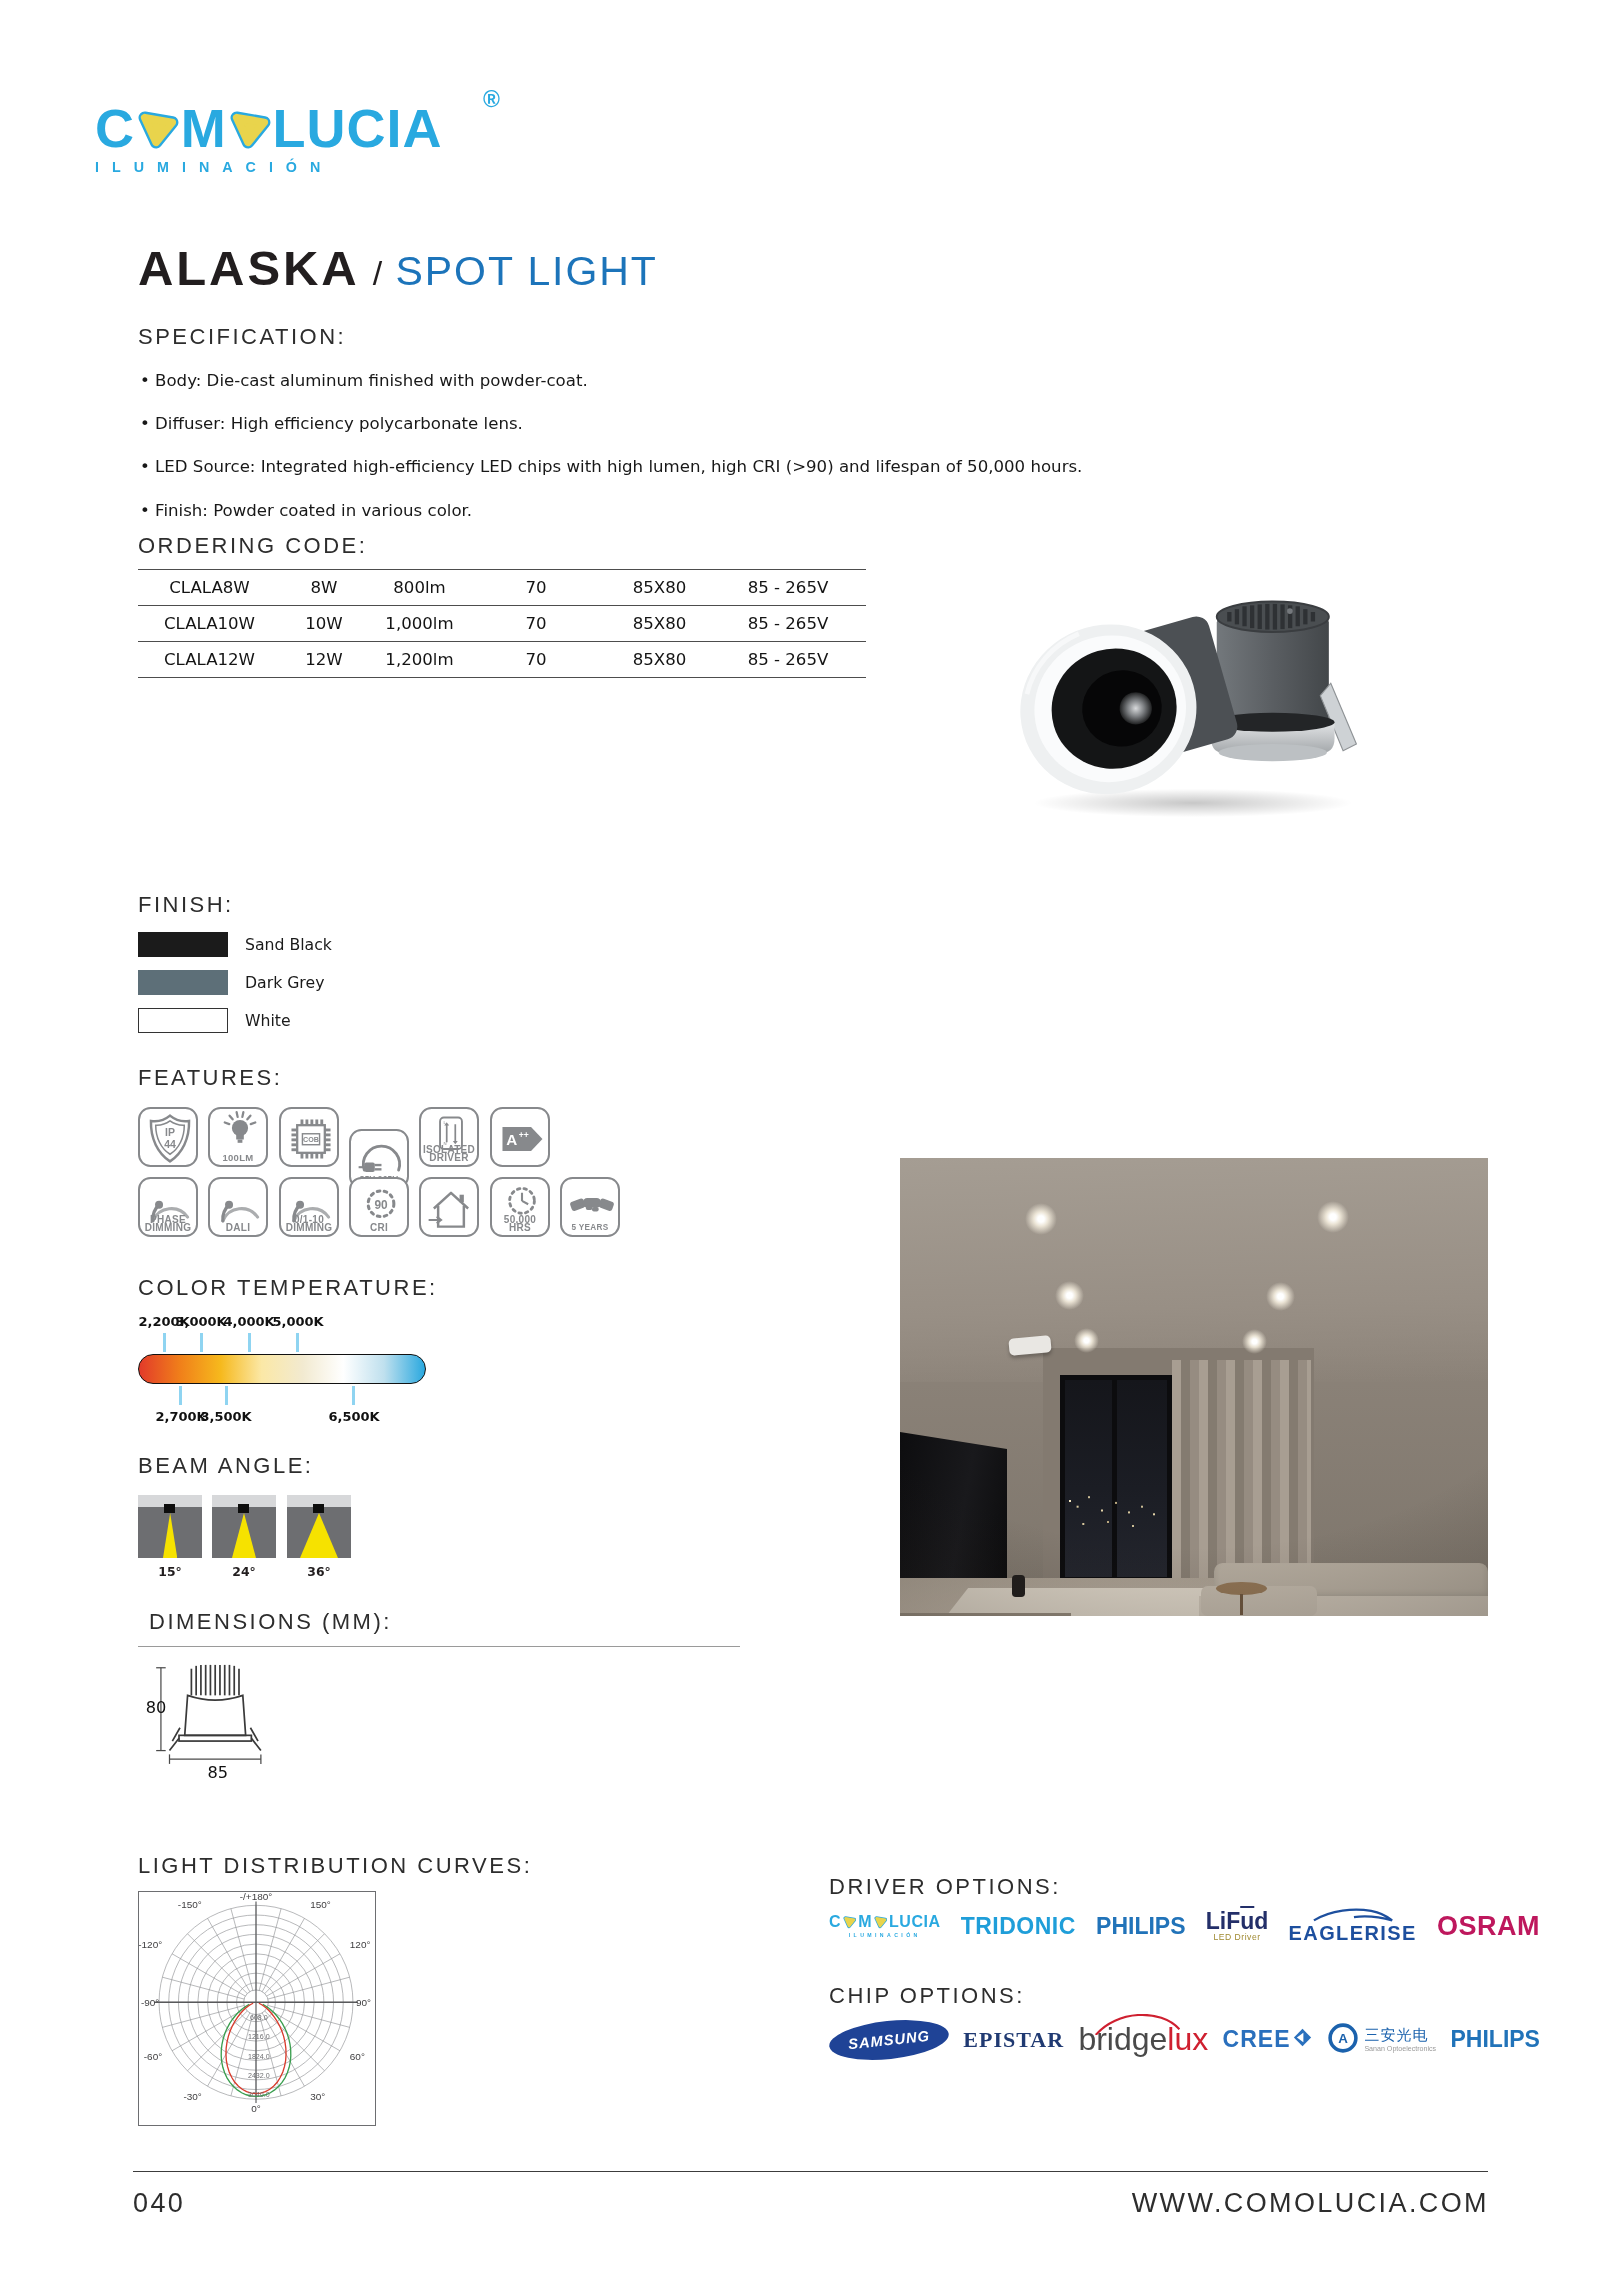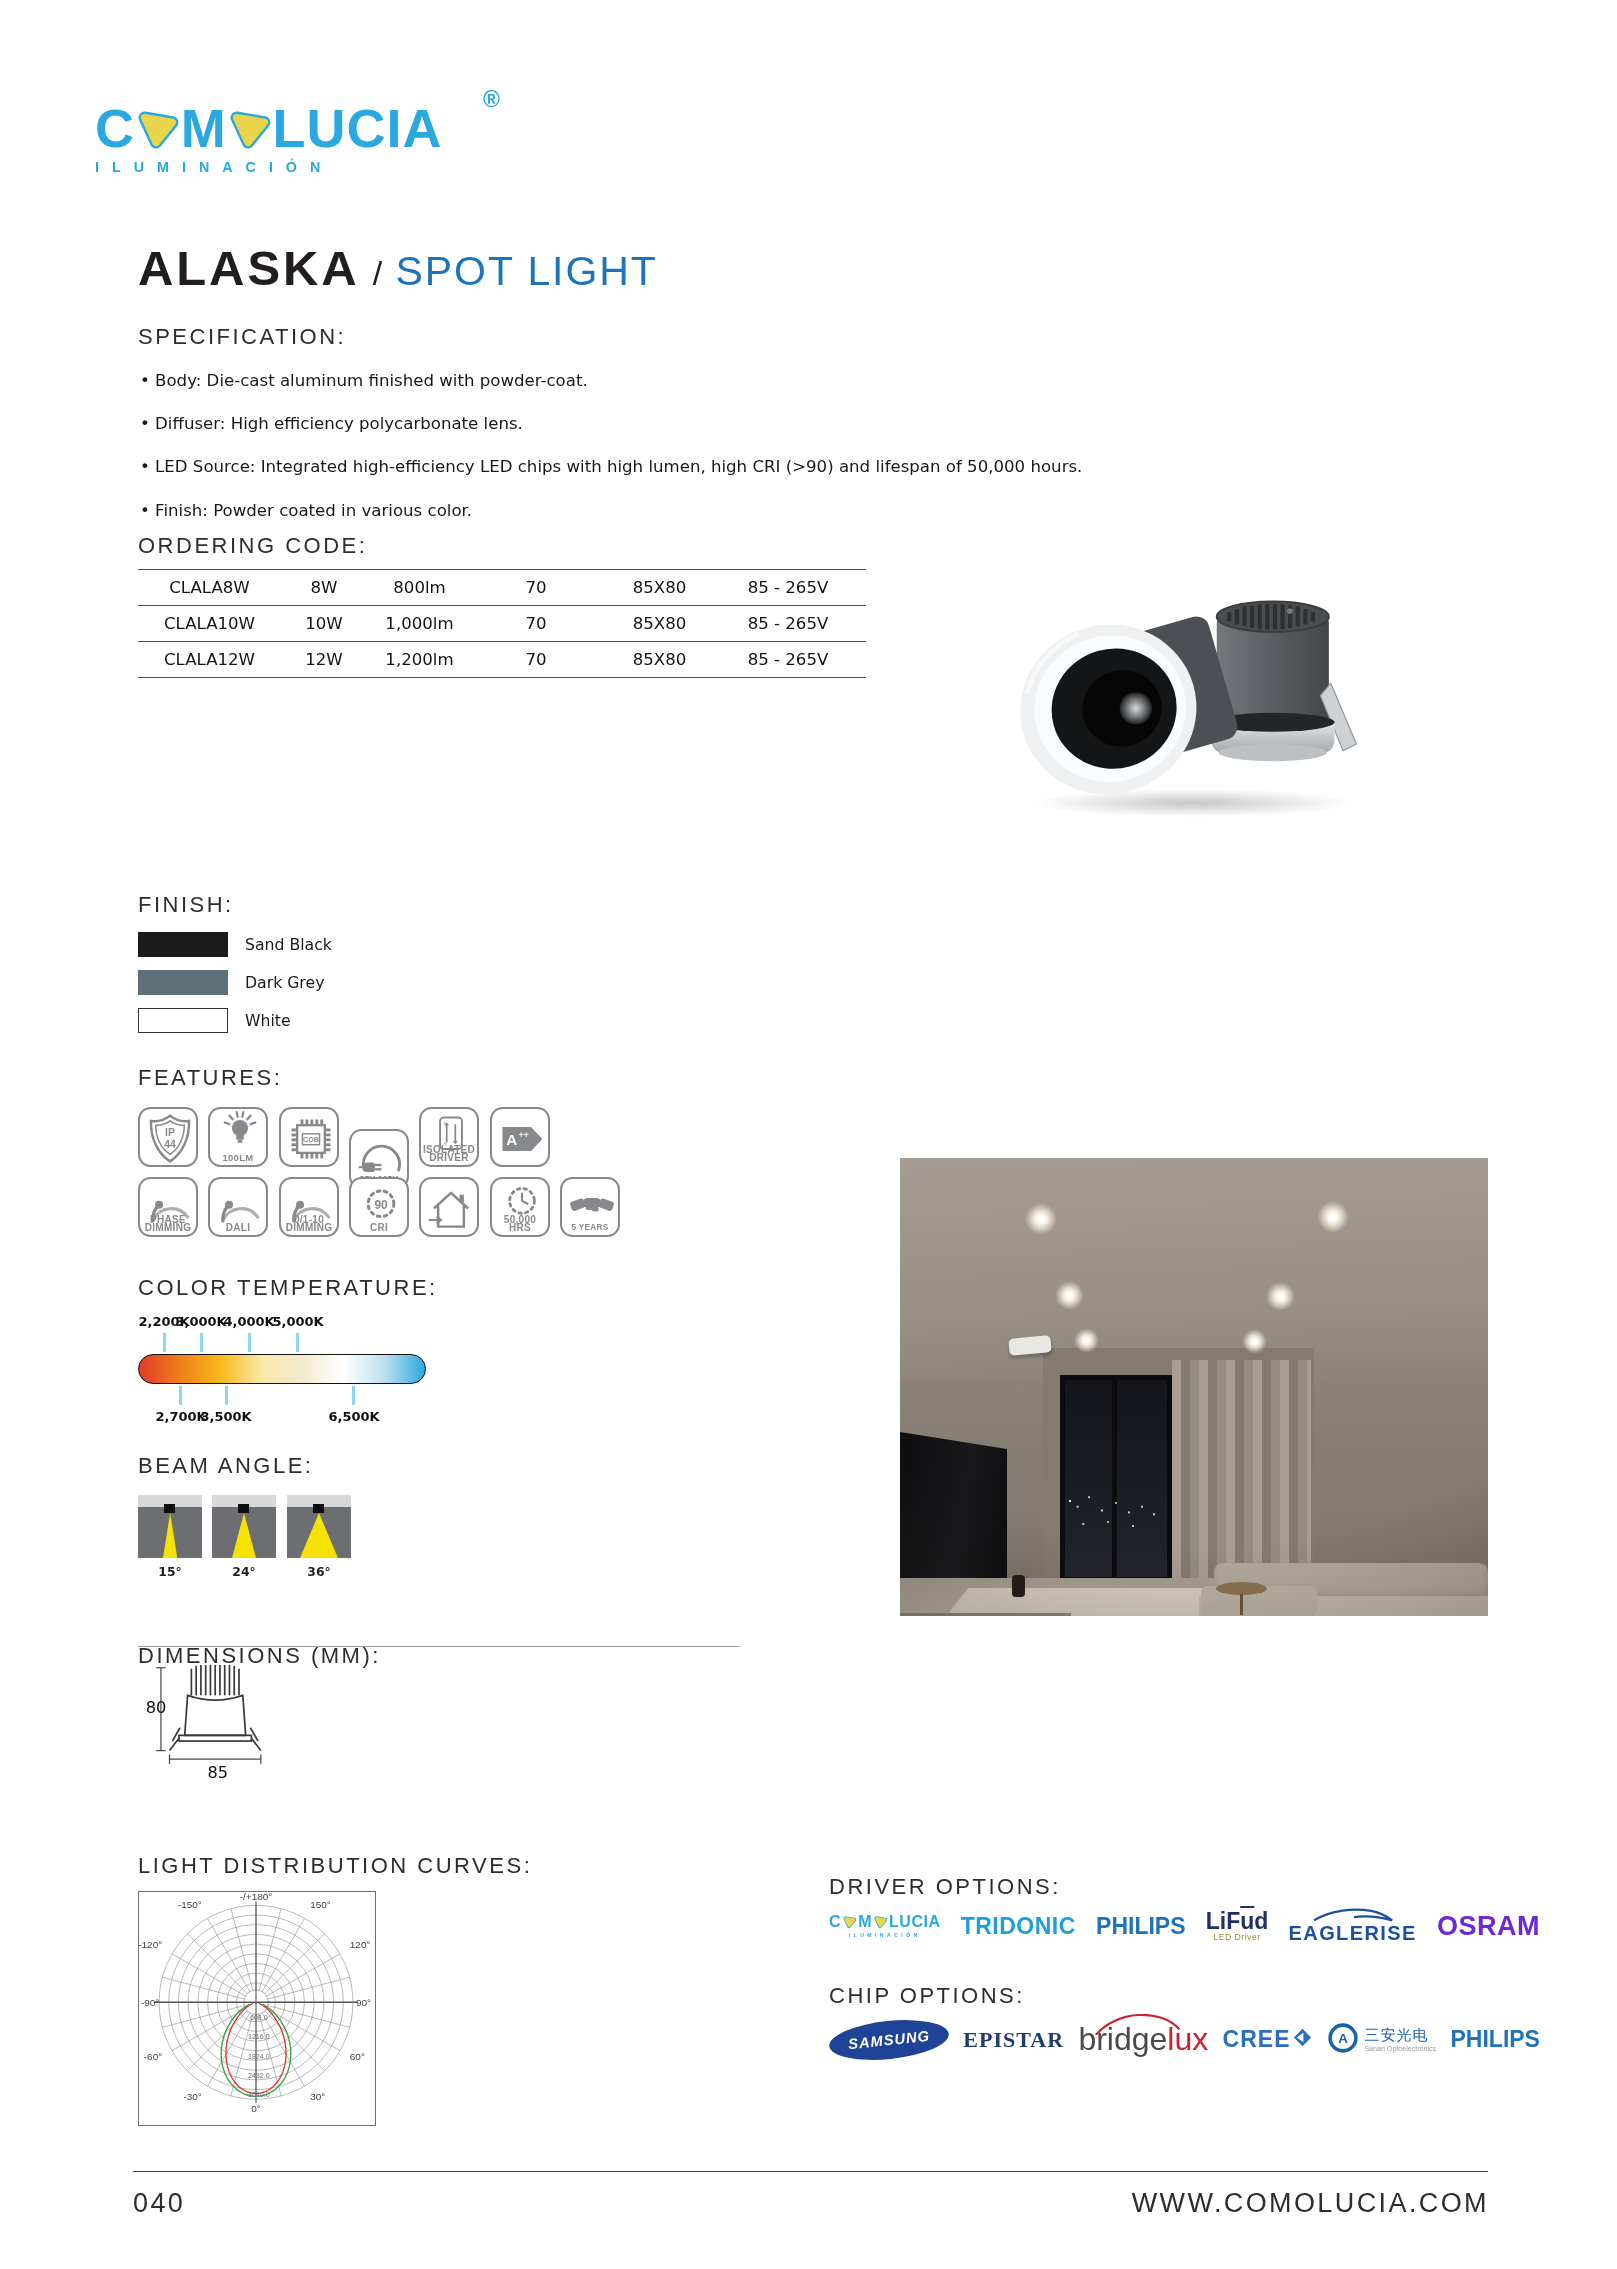--- a/index.html
+++ b/index.html
@@ -55,21 +55,21 @@
   .polar-box{position:absolute;border:1px solid #6d6e71;background:#fff;}
   
   .logo-row{position:absolute;display:flex;justify-content:space-between;align-items:center;}
   .lg{display:flex;flex-direction:column;align-items:center;justify-content:center;white-space:nowrap;}
   .lg-tridonic{font-size:23px;font-weight:bold;color:#1f9ed9;letter-spacing:0.5px;}
   .lg-philips{font-size:23px;font-weight:bold;color:#2173b9;}
   .lg-lifud{font-size:23px;font-weight:bold;color:#232f69;line-height:21px;}
   .lg-lifud .uline{text-decoration:overline;}
   .lg-lifud-sub{font-size:8.6px;color:#a08a32;letter-spacing:0.5px;}
   .lg-eagle{font-size:20px;color:#1d4f9e;letter-spacing:1.4px;font-weight:bold;}
-  .lg-osram{font-size:27px;font-weight:bold;color:#6d28d9;letter-spacing:0.5px;}
+  .lg-osram{font-size:27px;font-weight:bold;color:#be185d;letter-spacing:0.5px;}
   .lg-samsung{width:120px;height:38px;background:#1f4396;border-radius:50%;transform:rotate(-6deg);
               display:flex;align-items:center;justify-content:center;}
   .lg-samsung span{color:#fff;font-size:14.7px;font-weight:bold;font-style:italic;letter-spacing:1px;}
   .lg-epistar{font-family:"Liberation Serif",serif;font-size:22px;font-weight:bold;color:#203a72;letter-spacing:1px;}
   .lg-bridge{position:relative;font-size:32px;color:#4a4a4a;}
   .lg-bridge .bx{color:#cf2030;}
   .lg-cree{display:flex;align-items:center;gap:2.9px;font-size:23px;font-weight:bold;color:#2a70bd;letter-spacing:1px;}
   .lg-sanan{display:flex;flex-direction:row;align-items:center;gap:5.7px;}
   .lg-sanan-cn{font-size:15px;color:#1b62ad;letter-spacing:1px;}
   .lg-sanan-sub{font-size:7.1px;color:#9a9a9a;}
@@ -406,21 +406,21 @@
       </div>
       <div class="beam-lab" style="left: 212px; top: 1564px;">24°</div>
       <div class="beam" style="left: 287px; top: 1495px;">
         <div class="strip"></div>
         <div class="fix"></div>
         <div class="cone" style="width: 38px; height: 45px; left: 13px; top: 18px; clip-path: polygon(50% 0px, 0px 100%, 100% 100%);"></div>
       </div>
       <div class="beam-lab" style="left: 287px; top: 1564px;">36°</div>
     </div>
 
-  <div class="abs h" style="left:138px;top:1609px;margin-top:34px;">DIMENSIONS (MM):</div>
+  <div class="abs h" style="left:149px;top:1609px;">DIMENSIONS (MM):</div>
   <div class="abs dim-line" style="left:138px;top:1646px;width:602px;"></div>
   <div class="abs" style="left:138px;top:1663px;">
     <svg width="162" height="119" viewBox="0 0 170 125">
       <g stroke="#3a3a3a" stroke-width="1.8" fill="none">
         <line x1="56" y1="6" x2="56" y2="34"></line>
           <line x1="61" y1="3" x2="61" y2="34"></line>
         <line x1="66" y1="2" x2="66" y2="34"></line>
           <line x1="71" y1="2" x2="71" y2="34"></line>
         <line x1="76" y1="2" x2="76" y2="34"></line>
           <line x1="81" y1="2" x2="81" y2="34"></line>

